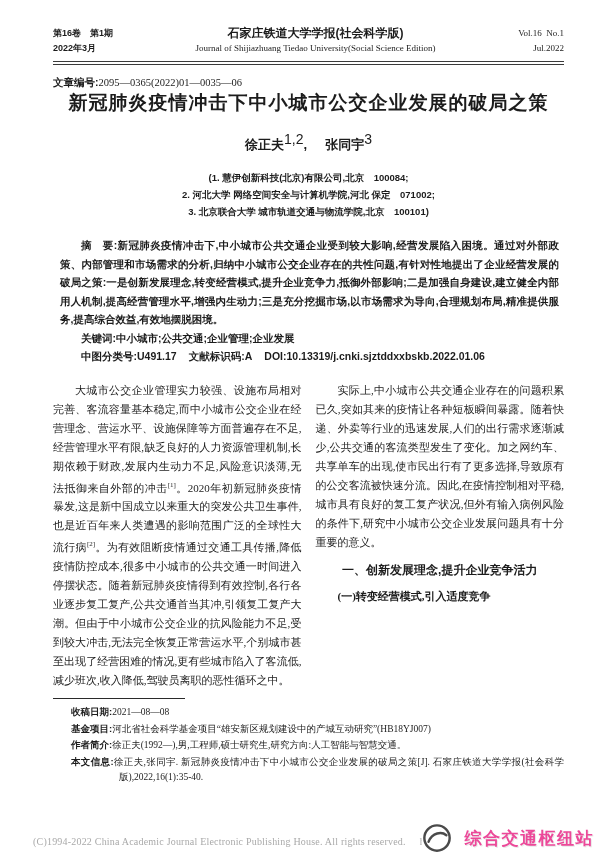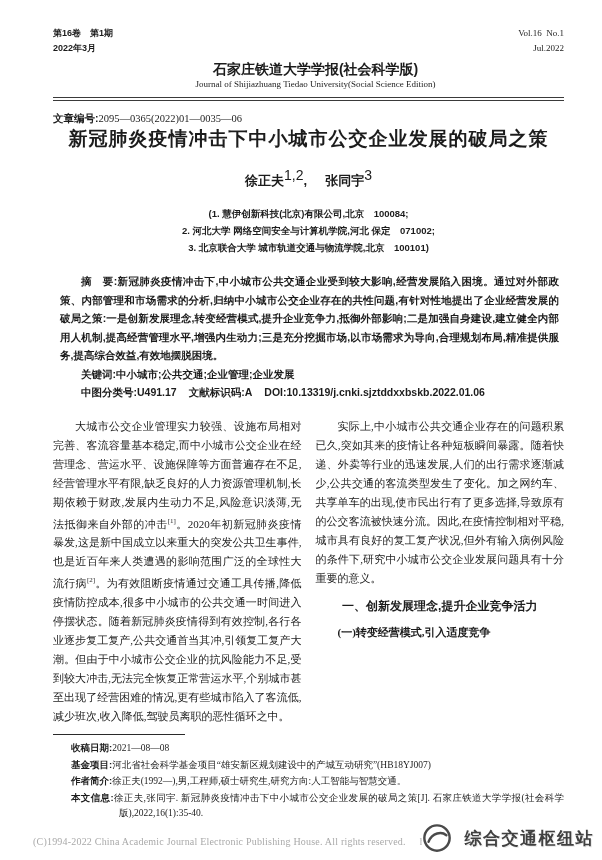--- a/index.html
+++ b/index.html
@@ -10,21 +10,21 @@
     font-family:"Liberation Serif","DejaVu Serif",serif;
     color:#1c1c1c;
   }
   
   .jheader { display:flex; justify-content:space-between; align-items:flex-start; }
   .jh-left, .jh-right { font-size:9px; line-height:15px; white-space:nowrap; }
   .jh-left { font-weight:bold; font-family:"Liberation Sans",sans-serif; }
   .jh-left .cn2 { font-weight:bold; }
   .jh-right { text-align:right; }
   .jh-center { flex:1; text-align:center; }
-  .jh-center .cn { font-size:14px; font-weight:bold; font-family:"Liberation Sans",sans-serif; line-height:15px;margin-top:36px; }
+  .jh-center .cn { font-size:12px; font-weight:bold; font-family:"Liberation Sans",sans-serif; line-height:15px; }
   .jh-center .en { font-size:9px; line-height:15px; }
   .rule-double { margin-top:5px; height:2px; border-top:1.8px solid #3a3a3a; border-bottom:1px solid #3a3a3a; }
   
   .article-no { margin-top:11px; font-size:10.5px; }
   .lbl { font-weight:bold; font-family:"Liberation Sans",sans-serif; }
   .title { text-align:center; font-size:19px; letter-spacing:1px;
            font-weight:bold; font-family:"Liberation Sans",sans-serif; }
   .authors { margin-top:15px; text-align:center; font-size:13px; font-weight:bold;
              font-family:"Liberation Sans",sans-serif; }
   .authors sup { font-size:14px; font-weight:normal; }
@@ -49,21 +49,21 @@
   
   .fn-rule { width:132px; border:none; border-top:1.5px solid #2a2a2a; margin:8px 0 5px 0; }
   .footnotes { font-size:9.5px; line-height:15.5px; text-align:justify; }
   .fn-item { margin:0; padding-left:66px; text-indent:-48px; }
   .fn-item .lbl { font-family:"Liberation Sans",sans-serif; }
   
   .footer-copy { position:absolute; left:33px; bottom:13px; font-size:10px; color:#a9a9a9;
                  white-space:nowrap; letter-spacing:0.2px; }
   .footer-copy .url { margin-left:14px; }
   .watermark { position:absolute; right:8px; bottom:7px; display:flex; align-items:center;
-               gap:13px; color:#404040; font-weight:bold; font-size:17px; letter-spacing:1.5px;
+               gap:13px; color:#ec4899; font-weight:bold; font-size:17px; letter-spacing:1.5px;
                font-family:"Liberation Sans",sans-serif; text-shadow:1px 1px 0 #e9e9e9; background:#fff; }
   .wm-logo { width:30px; height:30px; }
 </style>
 </head>
 <body>
 
 <div class="page">
 
   <div class="jheader">
     <div class="jh-left">

